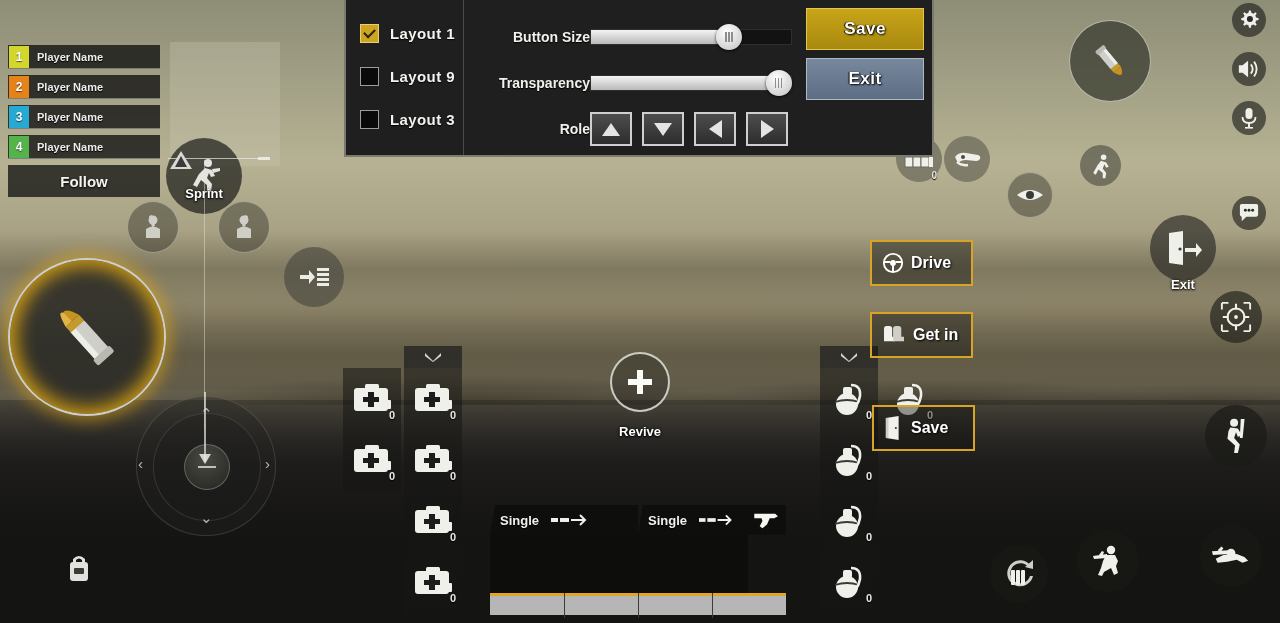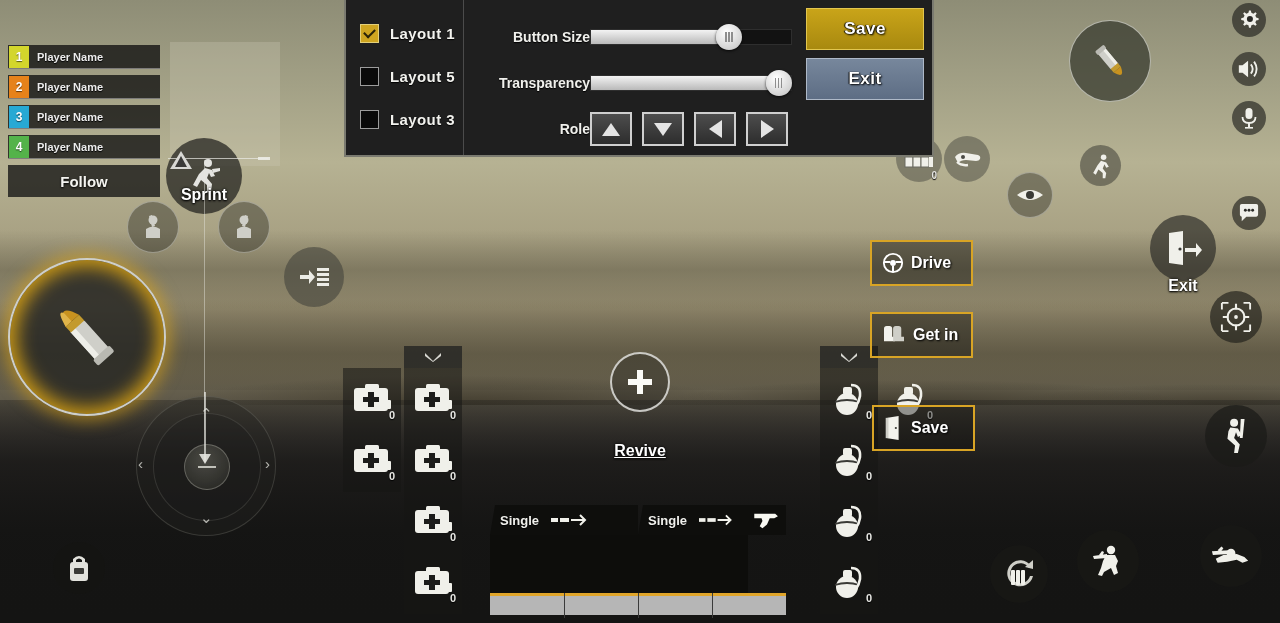--- a/index.html
+++ b/index.html
@@ -56,21 +56,21 @@
     position:absolute; border-radius:50%;
     display:flex; align-items:center; justify-content:center;
     background: rgba(26,26,24,.62);
     color:#e8e8e4;
   }
   .cbtn.ring { background: rgba(24,24,22,.30); border:2px solid rgba(232,232,228,.82); }
   .cbtn.faint { background: rgba(40,40,34,.42); border:1px solid rgba(225,225,215,.45); }
   .cbtn svg { display:block; }
   .btn-label {
     position:absolute; left:50%; transform:translateX(-50%);
-    color:#fff; font-size:16px; font-weight:bold;
+    color:#fff; font-size:13px; font-weight:bold;
     text-shadow: 0 1px 2px #000, 0 0 3px #000;
     white-space:nowrap;
   }
 
   
   #config-panel {
     position:absolute; left:344px; top:0; width:590px; height:157px;
     background:#1f1f1f;
     border:2px solid #7a7a70;
     border-top:none;
@@ -476,21 +476,21 @@
       <span class="item-count">0</span>
     </div>
   </div>
 
   <div class="cbtn ring" style="left:610px; top:352px; width:60px; height:60px;">
     <svg width="30" height="30" viewBox="0 0 30 30">
       <rect x="12" y="3" width="6" height="24" fill="#fbfbf7"></rect>
       <rect x="3" y="12" width="24" height="6" fill="#fbfbf7"></rect>
     </svg>
   </div>
-  <div class="btn-label" style="left:640px; top:442px;text-decoration:underline;">Revive</div>
+  <div class="btn-label" style="left:640px; top:424px;">Revive</div>
 
   <div class="hl-btn" style="left:870px; top:240px; width:103px; height:46px;">
     <svg width="22" height="22" viewBox="0 0 24 24">
       <circle cx="12" cy="12" r="10" fill="none" stroke="#ffffff" stroke-width="2"></circle>
       <circle cx="12" cy="12" r="3.2" fill="#ffffff"></circle>
       <path d="M2.3 11 L9 11 M15 11 L21.7 11 M12 15.2 L12 22" stroke="#ffffff" stroke-width="2.2"></path>
     </svg>
     <span>Drive</span>
   </div>
 
@@ -679,21 +679,21 @@
 
   <div id="config-panel">
 
     <div id="layout-col">
       <div class="layout-row">
         <span class="chkbox checked"></span>
         <span class="layout-label">Layout 1</span>
       </div>
       <div class="layout-row">
         <span class="chkbox"></span>
-        <span class="layout-label">Layout 5</span>
+        <span class="layout-label">Layout 9</span>
       </div>
       <div class="layout-row">
         <span class="chkbox"></span>
         <span class="layout-label">Layout 3</span>
       </div>
     </div>
 
     <div id="controls-col">
       <div class="ctl-row">
         <span class="ctl-label">Button Size</span>

